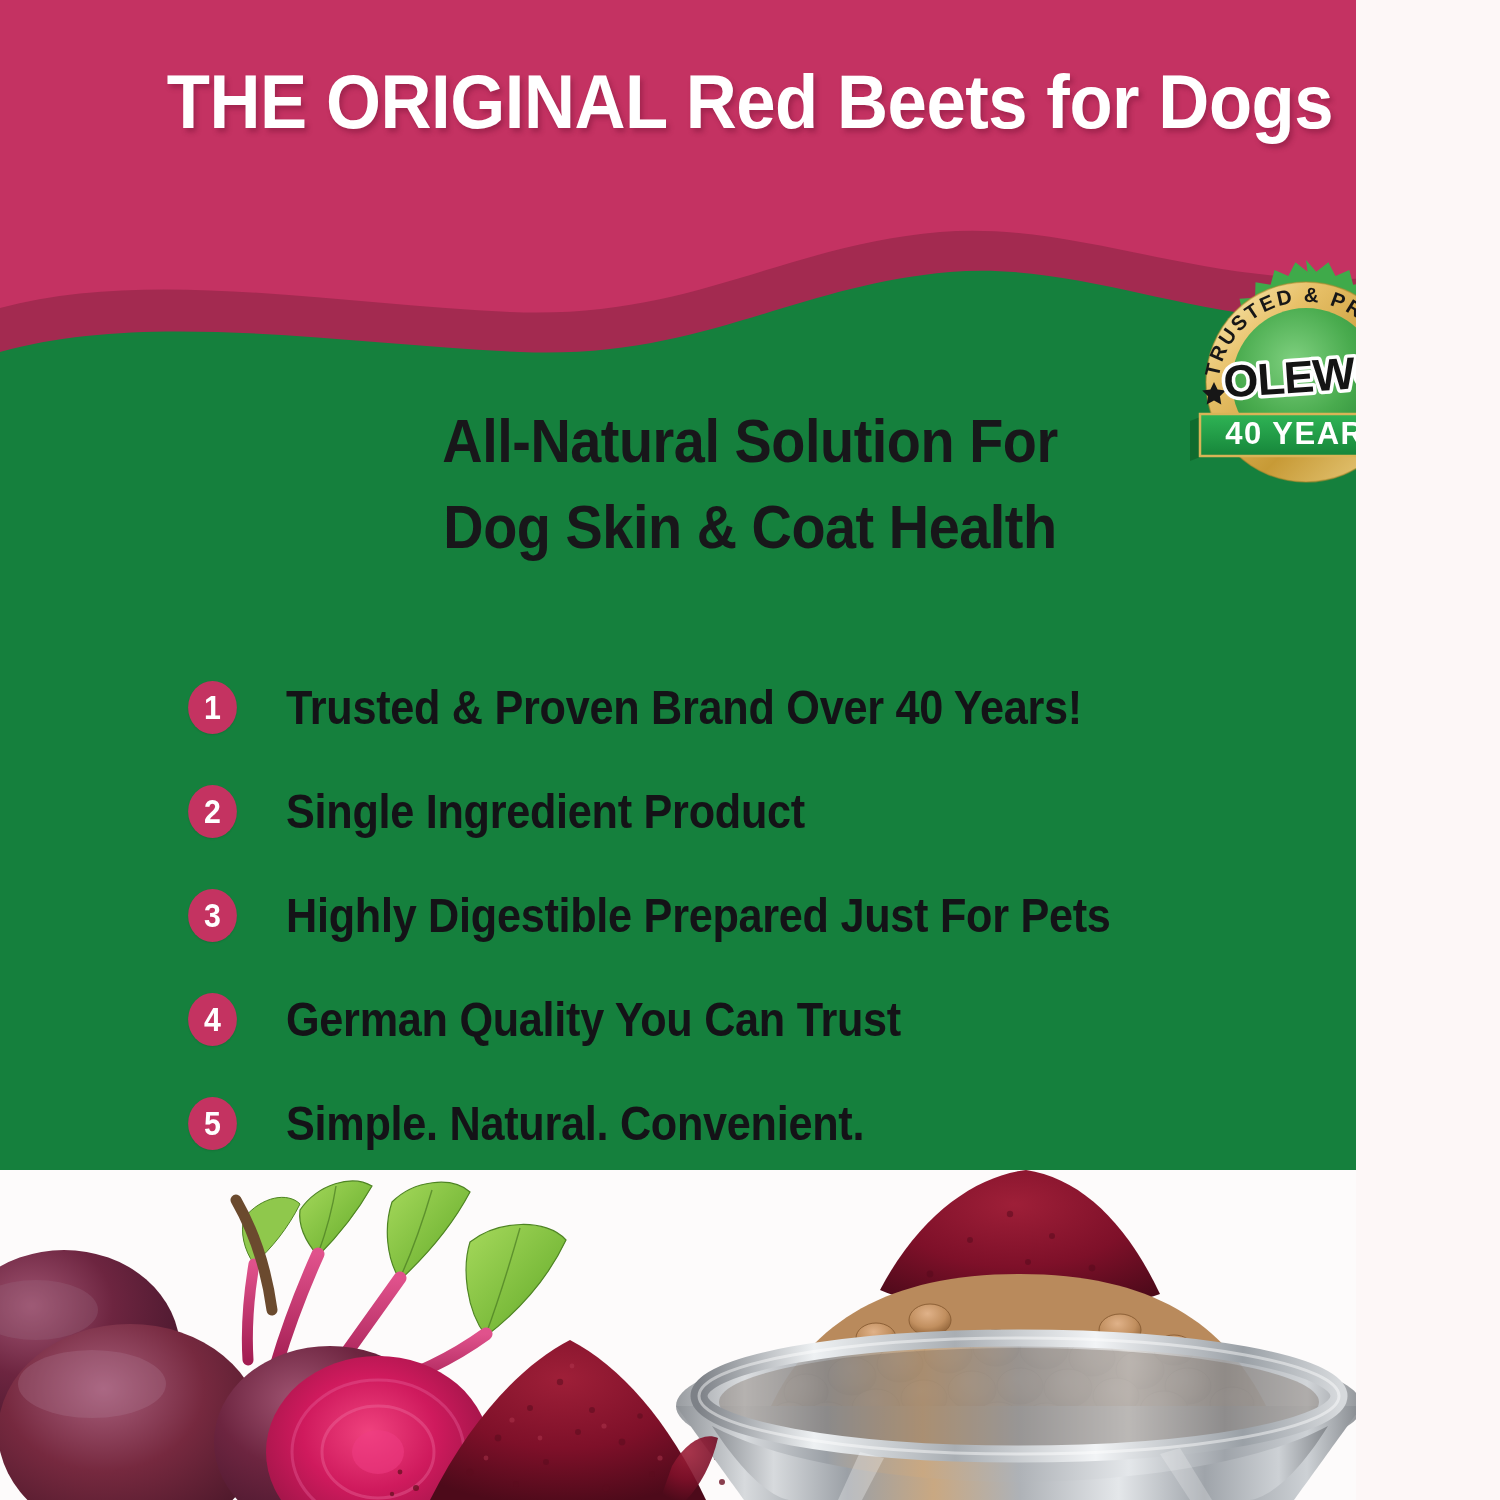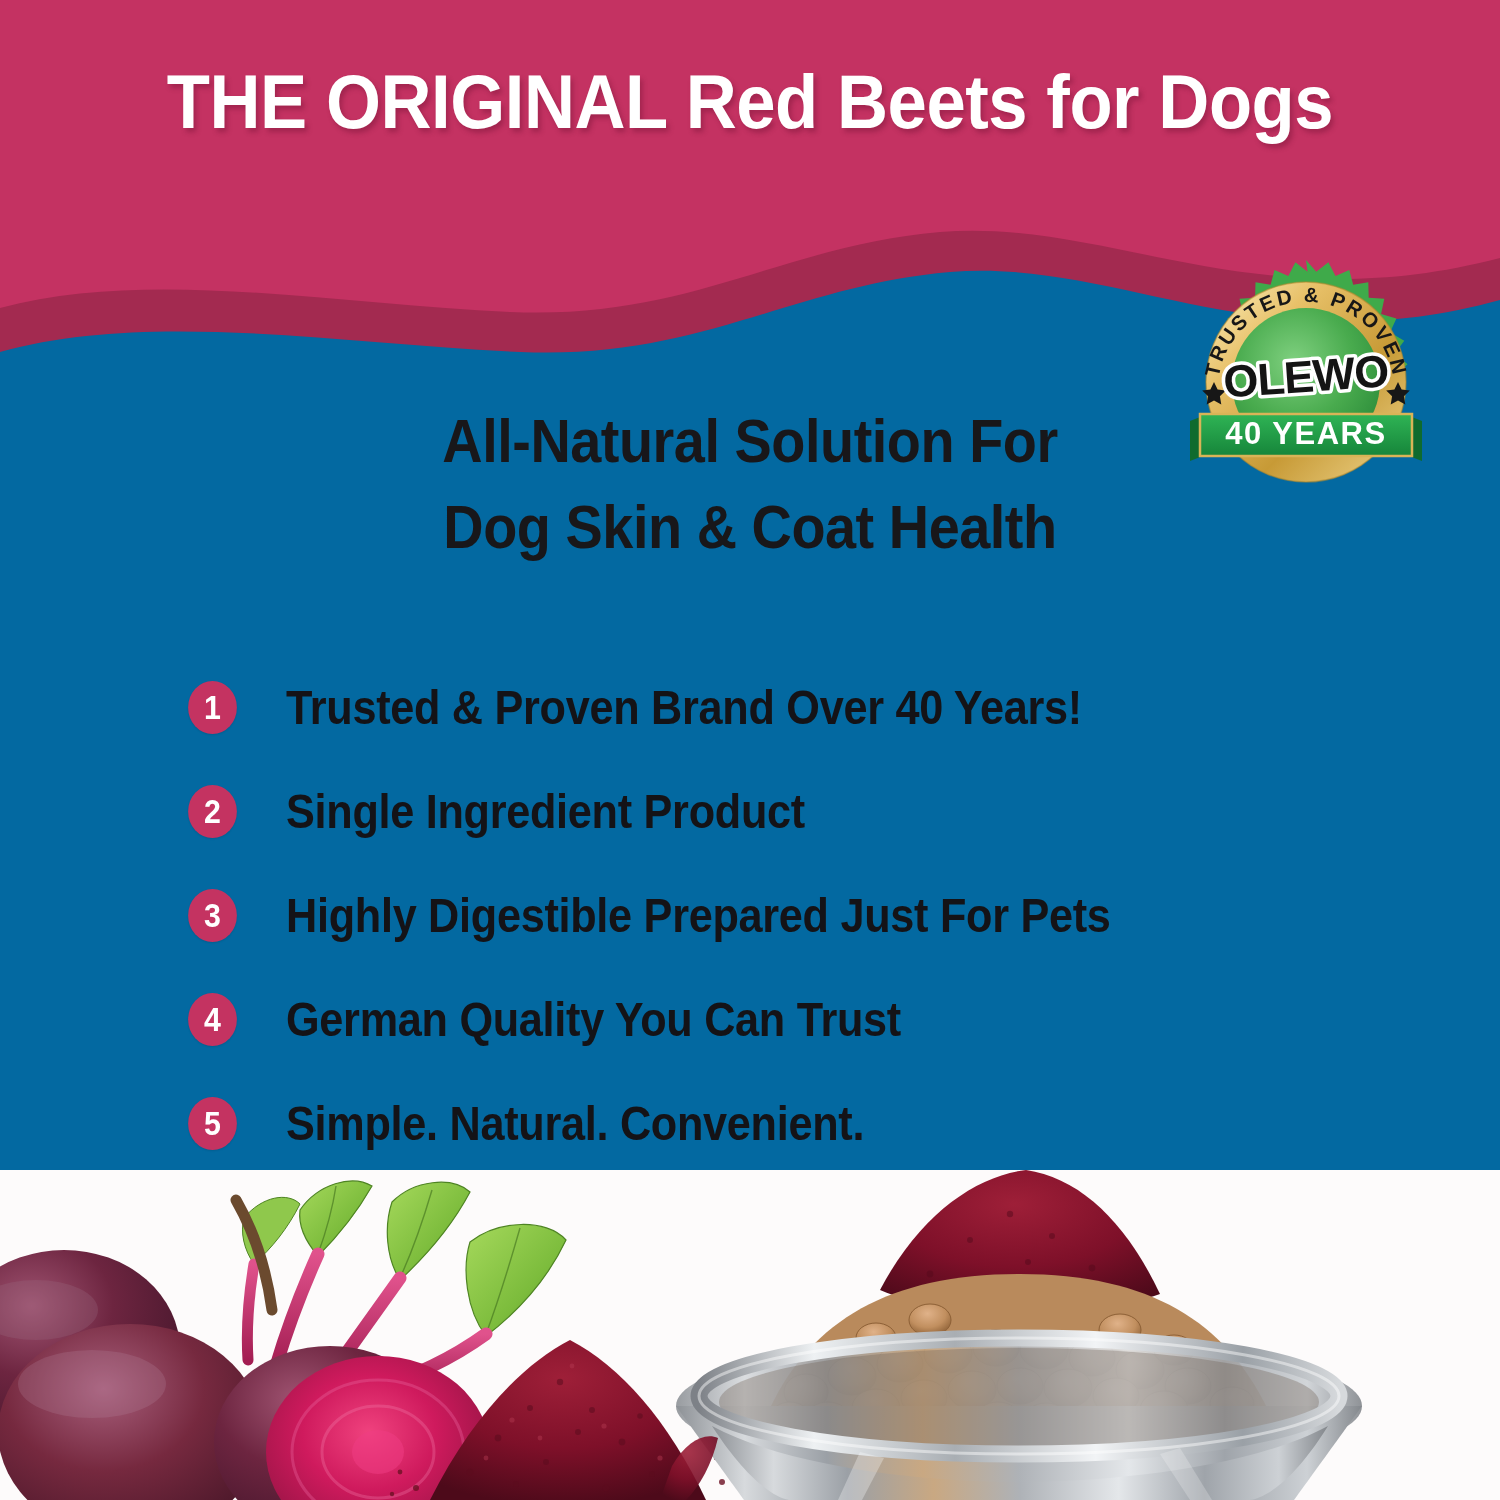--- a/index.html
+++ b/index.html
@@ -3,21 +3,21 @@
 <meta charset="utf-8">
 <style>
   html,body{margin:0;padding:0;}
   body{
     width:1500px;height:1500px;
     background:#fdf7f7;
     font-family:"Liberation Sans", sans-serif;
     overflow:hidden;
     position:relative;
   }
-  .page{position:absolute;inset:0;width:1500px;height:1500px;overflow:hidden;background:#0369a1;}
+  .page{position:absolute;inset:0;width:1356px;height:1500px;overflow:hidden;background:#15803d;}
 
   
   .header-wrap{position:absolute;top:0;left:0;width:1500px;height:360px;overflow:hidden;}
   .header-wrap svg{position:absolute;top:0;left:0;}
   .header-title{
     position:absolute;top:60px;left:0;width:1500px;
     text-align:center;
     color:#ffffff;
     font-family:"Liberation Sans", sans-serif;
     font-weight:bold;

